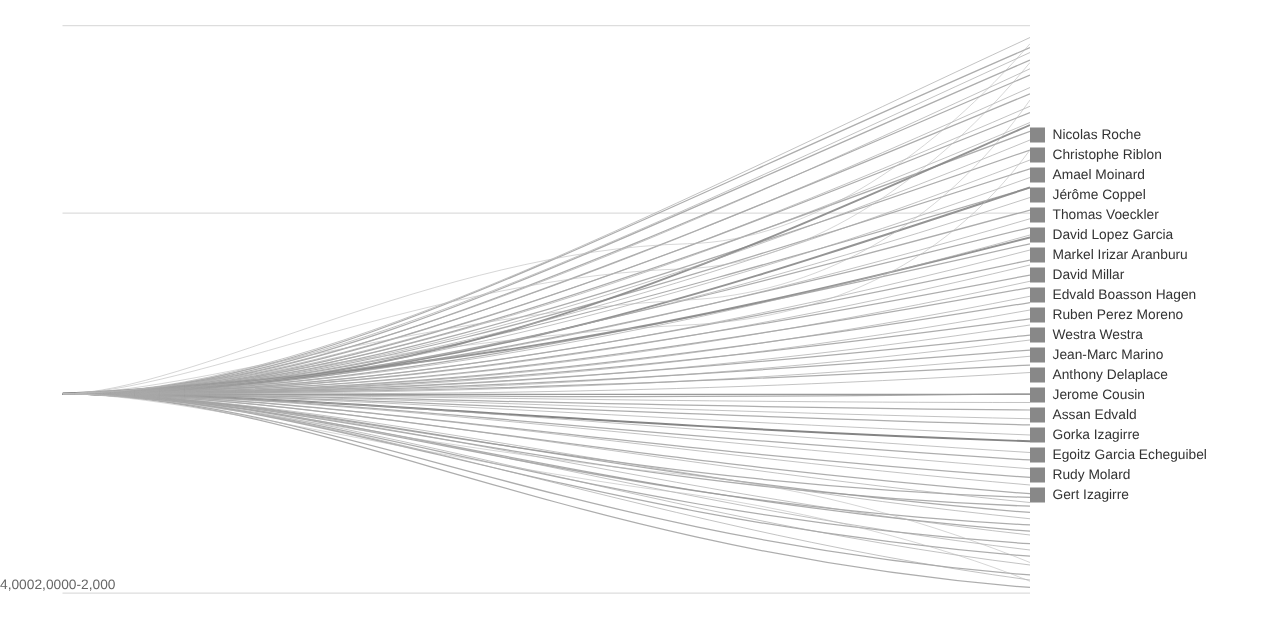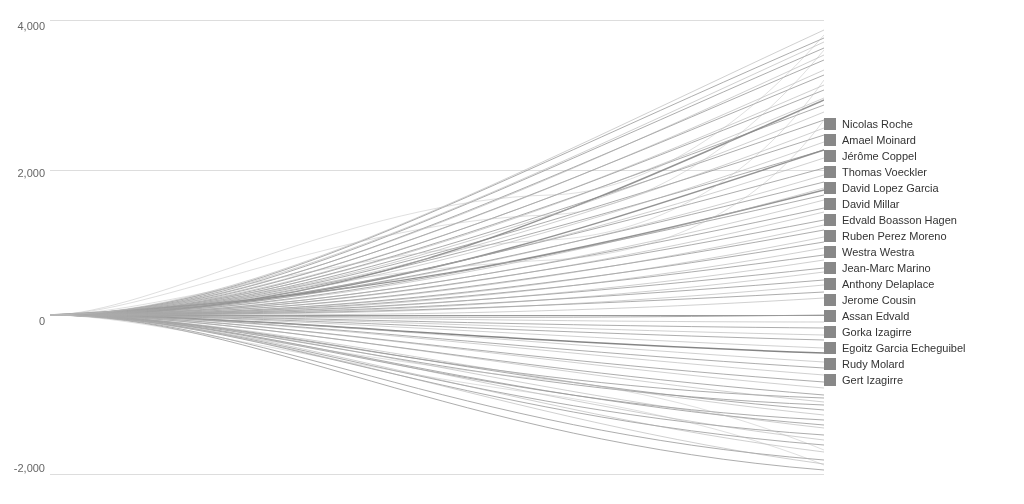--- a/index.html
+++ b/index.html
@@ -45,21 +45,20 @@
       background: #888;
       flex-shrink: 0;
     }
     .y-axis {
       position: absolute;
       left: 0;
       top: 20px;
       bottom: 30px;
       width: 50px;
       display: flex;
-      flex-direction: column;
       justify-content: space-between;
       align-items: flex-end;
       padding-right: 5px;
     }
     .y-label {
       font-size: 11px;
       color: #666;
     }
     .grid-lines {
       position: absolute;
@@ -218,33 +217,41 @@
     </svg>
   </div>
 
   <div class="legend-area">
     <div class="legend-item">
       <div class="legend-color"></div>
       <span>Nicolas Roche</span>
     </div>
     <div class="legend-item">
       <div class="legend-color"></div>
+      <span>Christophe Riblon</span>
+    </div>
+    <div class="legend-item">
+      <div class="legend-color"></div>
       <span>Amael Moinard</span>
     </div>
     <div class="legend-item">
       <div class="legend-color"></div>
       <span>Jérôme Coppel</span>
     </div>
     <div class="legend-item">
       <div class="legend-color"></div>
       <span>Thomas Voeckler</span>
     </div>
     <div class="legend-item">
       <div class="legend-color"></div>
       <span>David Lopez Garcia</span>
+    </div>
+    <div class="legend-item">
+      <div class="legend-color"></div>
+      <span>Markel Irizar Aranburu</span>
     </div>
     <div class="legend-item">
       <div class="legend-color"></div>
       <span>David Millar</span>
     </div>
     <div class="legend-item">
       <div class="legend-color"></div>
       <span>Edvald Boasson Hagen</span>
     </div>
     <div class="legend-item">

